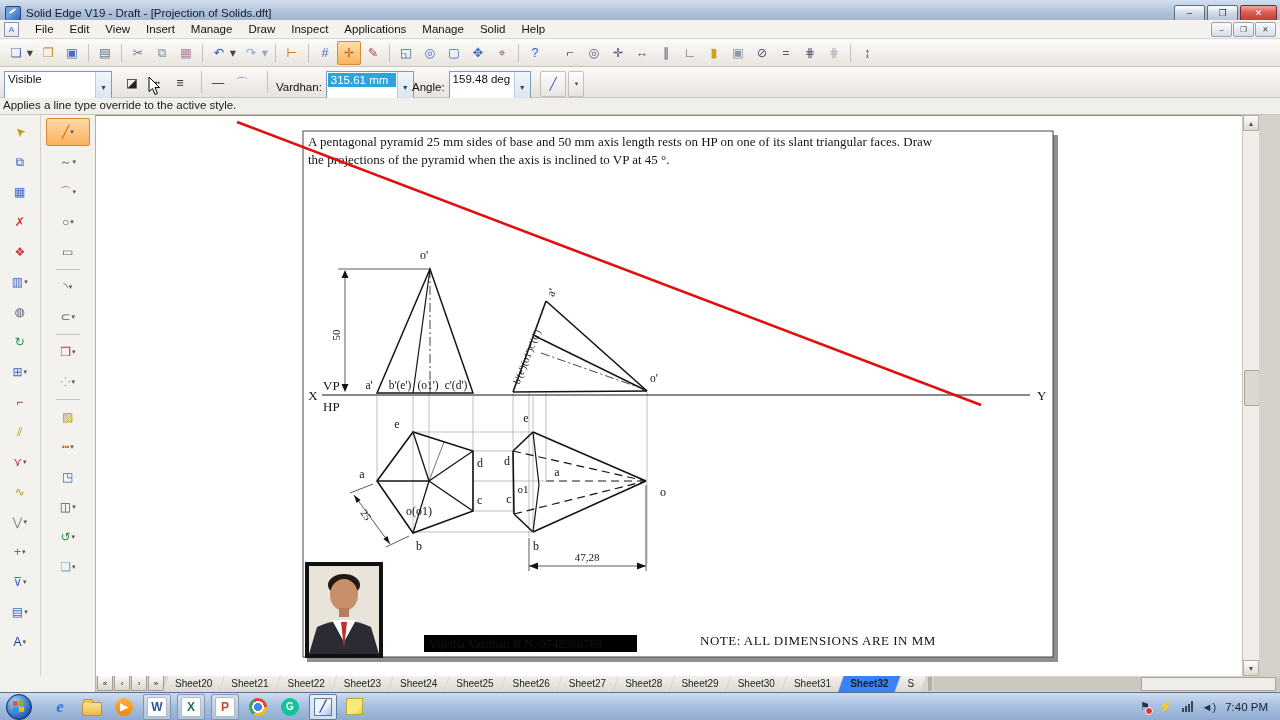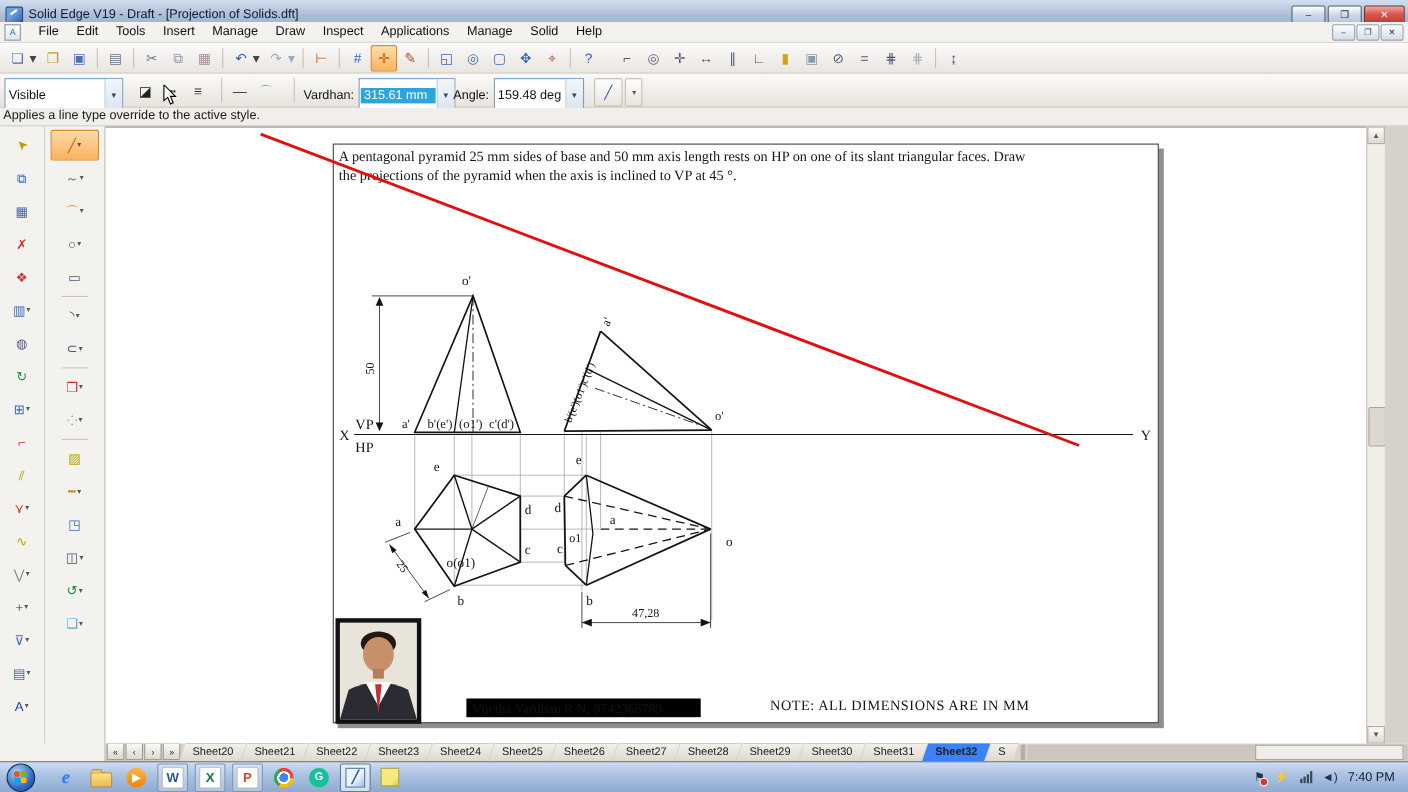--- a/index.html
+++ b/index.html
@@ -34,21 +34,21 @@
     border:1px solid transparent;border-radius:2px;font-size:12.5px;position:relative;}
   .tbtn.narrow{min-width:10px;width:10px;margin-left:-4px;}
   .tbtn.active{background:linear-gradient(#fddFA8,#f9b35e);border-color:#d98b2b;}
   .glyph{line-height:1;display:inline-block;}
   .darrow{font-size:7px;margin-left:1px;color:#555;}
   .tsep{width:1px;height:18px;background:#c5c1b9;margin:0 4px;display:inline-block;}
   
   .toolbar2{position:absolute;left:0;top:67px;width:1280px;height:31px;
     background:linear-gradient(#fbfaf8,#e7e3dd);border-bottom:1px solid #c9c5bd;box-sizing:border-box;}
   .rb{position:absolute;top:4px;display:flex;align-items:center;}
-  .combo{height:32px;border:1px solid #7f9db9;background:#fff;display:flex;align-items:center;
+  .combo{height:32px;border:1px solid #7f9db9;background:#fff;display:flex;align-items:flex-start;
     font-size:11.5px;box-sizing:border-box;color:#111;}
   .combo .val{flex:1;padding:1px 3px;white-space:nowrap;}
   .combo .val.sel{background:#2da5dc;color:#fff;margin:1px;}
   .combo .arrow{width:15px;height:100%;border-left:1px solid #b9cbdd;background:linear-gradient(#f2f6fb,#d8e3f0);
     display:flex;align-items:center;justify-content:center;font-size:7px;color:#345;}
   .rlabel{font-size:11.5px;color:#111;margin-right:4px;}
   .rbtn{width:24px;height:24px;border:1px solid #c4c0b8;border-radius:2px;background:linear-gradient(#fefefe,#e8e4de);
     display:flex;align-items:center;justify-content:center;font-size:12px;margin-right:2px;}
   .vsep2{width:1px;height:22px;background:#c5c1b9;margin:0 5px;}
   #cursor{position:absolute;left:148px;top:10px;z-index:20;pointer-events:none;}
@@ -142,21 +142,21 @@
       <span class="wbtn">–</span>
       <span class="wbtn">❐</span>
       <span class="wbtn close">✕</span>
     </span>
   </div>
 
   <div class="menubar">
     <span class="docicon">A</span>
     <span class="menuitem">File</span>
     <span class="menuitem">Edit</span>
-    <span class="menuitem">Tools</span>
+    <span class="menuitem">View</span>
     <span class="menuitem">Insert</span>
     <span class="menuitem">Manage</span>
     <span class="menuitem">Draw</span>
     <span class="menuitem">Inspect</span>
     <span class="menuitem">Applications</span>
     <span class="menuitem">Manage</span>
     <span class="menuitem">Solid</span>
     <span class="menuitem">Help</span>
     <span class="docbtns">
       <span class="dbtn">–</span>

